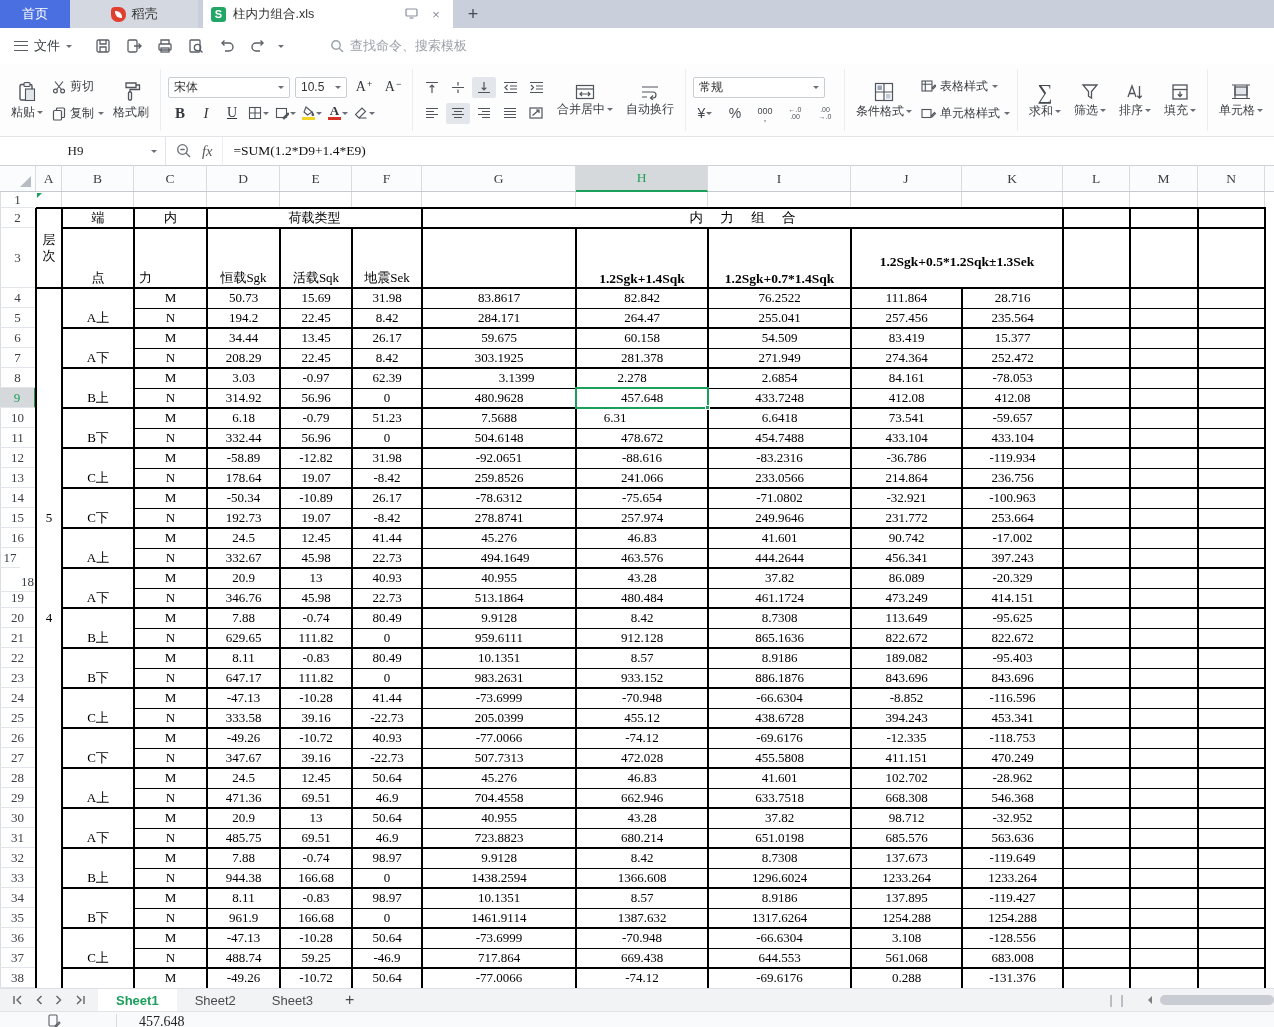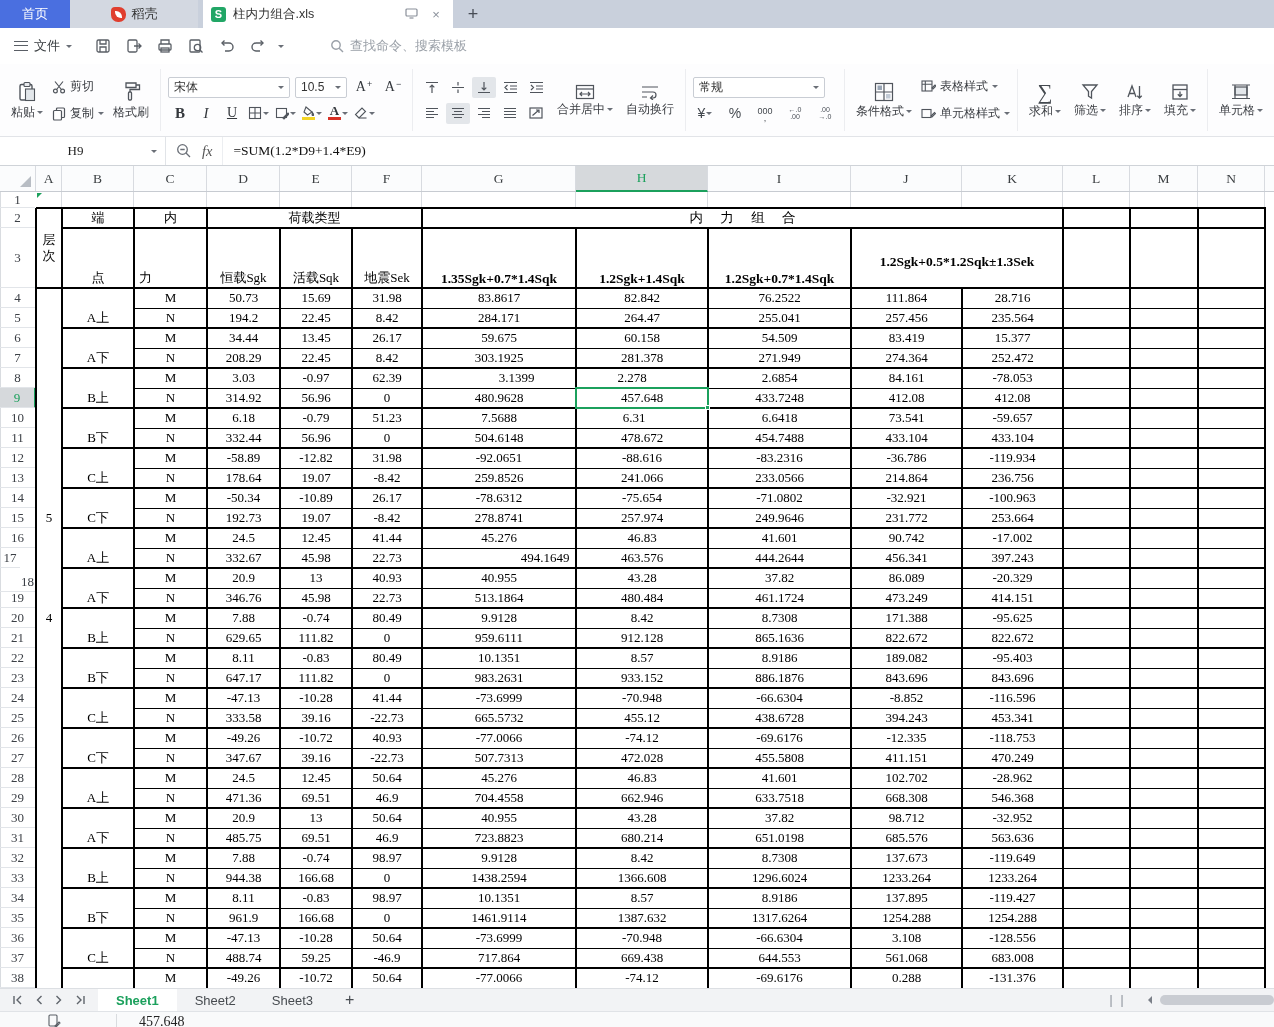--- a/index.html
+++ b/index.html
@@ -589,21 +589,20 @@
     </div>
     <div class="cell hdrtxt" style="left: 62px; top: 16px; width: 72px; height: 20px; line-height: 20px; font-size: 13px;">端</div>
     <div class="cell hdrtxt" style="left: 62px; top: 36px; width: 72px; height: 60px; line-height: 20px; font-size: 13px; display: flex; align-items: flex-end; justify-content: center;">点</div>
     <div class="cell hdrtxt" style="left: 134px; top: 16px; width: 73px; height: 20px; line-height: 20px; font-size: 13px;">内</div>
     <div class="cell hdrtxt" style="left: 134px; top: 36px; width: 73px; height: 60px; line-height: 20px; font-size: 13px; display: flex; align-items: flex-end; justify-content: flex-start; padding-left: 5px;">力</div>
     <div class="cell hdrtxt" style="left: 207px; top: 16px; width: 215px; height: 20px; line-height: 20px; font-size: 13px;">荷载类型</div>
     <div class="cell hdrtxt" style="left: 422px; top: 16px; width: 641px; height: 20px; line-height: 20px; font-size: 13.5px; word-spacing: 14px;">内 力 组 合</div>
     <div class="cell hdrtxt" style="left: 207px; top: 36px; width: 73px; height: 60px; font-size: 13px; display: flex; align-items: flex-end; justify-content: center; padding-bottom: 1px;">恒载Sgk</div>
     <div class="cell hdrtxt" style="left: 280px; top: 36px; width: 72px; height: 60px; font-size: 13px; display: flex; align-items: flex-end; justify-content: center; padding-bottom: 1px;">活载Sqk</div>
     <div class="cell hdrtxt" style="left: 352px; top: 36px; width: 70px; height: 60px; font-size: 13px; display: flex; align-items: flex-end; justify-content: center; padding-bottom: 1px;">地震Sek</div>
-    <div class="cell hdrtxt" style="left: 422px; top: 36px; width: 154px; height: 60px; font-weight: bold; font-size: 13.5px; display: flex; align-items: flex-end; justify-content: center; padding-bottom: 1px;">1.35Sgk+0.7*1.4Sqk</div>
     <div class="cell hdrtxt" style="left: 576px; top: 36px; width: 132px; height: 60px; font-weight: bold; font-size: 13.5px; display: flex; align-items: flex-end; justify-content: center; padding-bottom: 1px;">1.2Sgk+1.4Sqk</div>
     <div class="cell hdrtxt" style="left: 708px; top: 36px; width: 143px; height: 60px; font-weight: bold; font-size: 13.5px; display: flex; align-items: flex-end; justify-content: center; padding-bottom: 1px;">1.2Sgk+0.7*1.4Sqk</div>
     <div class="cell hdrtxt" style="left: 851px; top: 36px; width: 212px; height: 60px; font-weight: bold; font-size: 13.5px; display: flex; align-items: flex-end; justify-content: center; padding-bottom: 18px;">1.2Sgk+0.5*1.2Sqk±1.3Sek</div>
     <div class="cell" style="left: 134px; top: 96px; width: 73px; height: 20px; line-height: 20px;">M</div>
     <div class="cell" style="left: 207px; top: 96px; width: 73px; height: 20px; line-height: 20px;">50.73</div>
     <div class="cell" style="left: 280px; top: 96px; width: 72px; height: 20px; line-height: 20px;">15.69</div>
     <div class="cell" style="left: 352px; top: 96px; width: 70px; height: 20px; line-height: 20px;">31.98</div>
     <div class="cell" style="left: 422px; top: 96px; width: 154px; height: 20px; line-height: 20px;">83.8617</div>
     <div class="cell" style="left: 576px; top: 96px; width: 132px; height: 20px; line-height: 20px;">82.842</div>
     <div class="cell" style="left: 708px; top: 96px; width: 143px; height: 20px; line-height: 20px;">76.2522</div>
@@ -652,21 +651,21 @@
     <div class="cell" style="left: 422px; top: 196px; width: 154px; height: 20px; line-height: 20px;">480.9628</div>
     <div class="cell" style="left: 576px; top: 196px; width: 132px; height: 20px; line-height: 20px;">457.648</div>
     <div class="cell" style="left: 708px; top: 196px; width: 143px; height: 20px; line-height: 20px;">433.7248</div>
     <div class="cell" style="left: 851px; top: 196px; width: 111px; height: 20px; line-height: 20px;">412.08</div>
     <div class="cell" style="left: 962px; top: 196px; width: 101px; height: 20px; line-height: 20px;">412.08</div>
     <div class="cell" style="left: 134px; top: 216px; width: 73px; height: 20px; line-height: 20px;">M</div>
     <div class="cell" style="left: 207px; top: 216px; width: 73px; height: 20px; line-height: 20px;">6.18</div>
     <div class="cell" style="left: 280px; top: 216px; width: 72px; height: 20px; line-height: 20px;">-0.79</div>
     <div class="cell" style="left: 352px; top: 216px; width: 70px; height: 20px; line-height: 20px;">51.23</div>
     <div class="cell" style="left: 422px; top: 216px; width: 154px; height: 20px; line-height: 20px;">7.5688</div>
-    <div class="cell" style="left: 568px; top: 216px; width: 132px; height: 20px; line-height: 20px;">6.31</div>
+    <div class="cell" style="left: 549px; top: 216px; width: 132px; height: 20px; line-height: 20px;">6.31</div>
     <div class="cell" style="left: 708px; top: 216px; width: 143px; height: 20px; line-height: 20px;">6.6418</div>
     <div class="cell" style="left: 851px; top: 216px; width: 111px; height: 20px; line-height: 20px;">73.541</div>
     <div class="cell" style="left: 962px; top: 216px; width: 101px; height: 20px; line-height: 20px;">-59.657</div>
     <div class="cell" style="left: 134px; top: 236px; width: 73px; height: 20px; line-height: 20px;">N</div>
     <div class="cell" style="left: 207px; top: 236px; width: 73px; height: 20px; line-height: 20px;">332.44</div>
     <div class="cell" style="left: 280px; top: 236px; width: 72px; height: 20px; line-height: 20px;">56.96</div>
     <div class="cell" style="left: 352px; top: 236px; width: 70px; height: 20px; line-height: 20px;">0</div>
     <div class="cell" style="left: 422px; top: 236px; width: 154px; height: 20px; line-height: 20px;">504.6148</div>
     <div class="cell" style="left: 576px; top: 236px; width: 132px; height: 20px; line-height: 20px;">478.672</div>
     <div class="cell" style="left: 708px; top: 236px; width: 143px; height: 20px; line-height: 20px;">454.7488</div>
@@ -714,21 +713,21 @@
     <div class="cell" style="left: 352px; top: 336px; width: 70px; height: 20px; line-height: 20px;">41.44</div>
     <div class="cell" style="left: 422px; top: 336px; width: 154px; height: 20px; line-height: 20px;">45.276</div>
     <div class="cell" style="left: 576px; top: 336px; width: 132px; height: 20px; line-height: 20px;">46.83</div>
     <div class="cell" style="left: 708px; top: 336px; width: 143px; height: 20px; line-height: 20px;">41.601</div>
     <div class="cell" style="left: 851px; top: 336px; width: 111px; height: 20px; line-height: 20px;">90.742</div>
     <div class="cell" style="left: 962px; top: 336px; width: 101px; height: 20px; line-height: 20px;">-17.002</div>
     <div class="cell" style="left: 134px; top: 356px; width: 73px; height: 20px; line-height: 20px;">N</div>
     <div class="cell" style="left: 207px; top: 356px; width: 73px; height: 20px; line-height: 20px;">332.67</div>
     <div class="cell" style="left: 280px; top: 356px; width: 72px; height: 20px; line-height: 20px;">45.98</div>
     <div class="cell" style="left: 352px; top: 356px; width: 70px; height: 20px; line-height: 20px;">22.73</div>
-    <div class="cell" style="left: 422px; top: 356px; width: 166px; height: 20px; line-height: 20px; margin-left: 40px;">494.1649</div>
+    <div class="cell" style="left: 422px; top: 356px; width: 166px; height: 20px; line-height: 20px;">494.1649</div>
     <div class="cell" style="left: 576px; top: 356px; width: 132px; height: 20px; line-height: 20px;">463.576</div>
     <div class="cell" style="left: 708px; top: 356px; width: 143px; height: 20px; line-height: 20px;">444.2644</div>
     <div class="cell" style="left: 851px; top: 356px; width: 111px; height: 20px; line-height: 20px;">456.341</div>
     <div class="cell" style="left: 962px; top: 356px; width: 101px; height: 20px; line-height: 20px;">397.243</div>
     <div class="cell" style="left: 134px; top: 376px; width: 73px; height: 20px; line-height: 20px;">M</div>
     <div class="cell" style="left: 207px; top: 376px; width: 73px; height: 20px; line-height: 20px;">20.9</div>
     <div class="cell" style="left: 280px; top: 376px; width: 72px; height: 20px; line-height: 20px;">13</div>
     <div class="cell" style="left: 352px; top: 376px; width: 70px; height: 20px; line-height: 20px;">40.93</div>
     <div class="cell" style="left: 422px; top: 376px; width: 154px; height: 20px; line-height: 20px;">40.955</div>
     <div class="cell" style="left: 576px; top: 376px; width: 132px; height: 20px; line-height: 20px;">43.28</div>
@@ -744,21 +743,21 @@
     <div class="cell" style="left: 708px; top: 396px; width: 143px; height: 20px; line-height: 20px;">461.1724</div>
     <div class="cell" style="left: 851px; top: 396px; width: 111px; height: 20px; line-height: 20px;">473.249</div>
     <div class="cell" style="left: 962px; top: 396px; width: 101px; height: 20px; line-height: 20px;">414.151</div>
     <div class="cell" style="left: 134px; top: 416px; width: 73px; height: 20px; line-height: 20px;">M</div>
     <div class="cell" style="left: 207px; top: 416px; width: 73px; height: 20px; line-height: 20px;">7.88</div>
     <div class="cell" style="left: 280px; top: 416px; width: 72px; height: 20px; line-height: 20px;">-0.74</div>
     <div class="cell" style="left: 352px; top: 416px; width: 70px; height: 20px; line-height: 20px;">80.49</div>
     <div class="cell" style="left: 422px; top: 416px; width: 154px; height: 20px; line-height: 20px;">9.9128</div>
     <div class="cell" style="left: 576px; top: 416px; width: 132px; height: 20px; line-height: 20px;">8.42</div>
     <div class="cell" style="left: 708px; top: 416px; width: 143px; height: 20px; line-height: 20px;">8.7308</div>
-    <div class="cell" style="left: 851px; top: 416px; width: 111px; height: 20px; line-height: 20px;">171.388</div>
+    <div class="cell" style="left: 851px; top: 416px; width: 111px; height: 20px; line-height: 20px;">113.649</div>
     <div class="cell" style="left: 962px; top: 416px; width: 101px; height: 20px; line-height: 20px;">-95.625</div>
     <div class="cell" style="left: 134px; top: 436px; width: 73px; height: 20px; line-height: 20px;">N</div>
     <div class="cell" style="left: 207px; top: 436px; width: 73px; height: 20px; line-height: 20px;">629.65</div>
     <div class="cell" style="left: 280px; top: 436px; width: 72px; height: 20px; line-height: 20px;">111.82</div>
     <div class="cell" style="left: 352px; top: 436px; width: 70px; height: 20px; line-height: 20px;">0</div>
     <div class="cell" style="left: 422px; top: 436px; width: 154px; height: 20px; line-height: 20px;">959.6111</div>
     <div class="cell" style="left: 576px; top: 436px; width: 132px; height: 16px; line-height: 20px;">912.128</div>
     <div class="cell" style="left: 708px; top: 436px; width: 143px; height: 20px; line-height: 20px;">865.1636</div>
     <div class="cell" style="left: 851px; top: 436px; width: 111px; height: 20px; line-height: 20px;">822.672</div>
     <div class="cell" style="left: 962px; top: 436px; width: 101px; height: 20px; line-height: 20px;">822.672</div>
@@ -786,21 +785,21 @@
     <div class="cell" style="left: 352px; top: 496px; width: 70px; height: 20px; line-height: 20px;">41.44</div>
     <div class="cell" style="left: 422px; top: 496px; width: 154px; height: 20px; line-height: 20px;">-73.6999</div>
     <div class="cell" style="left: 576px; top: 496px; width: 132px; height: 20px; line-height: 20px;">-70.948</div>
     <div class="cell" style="left: 708px; top: 496px; width: 143px; height: 20px; line-height: 20px;">-66.6304</div>
     <div class="cell" style="left: 851px; top: 496px; width: 111px; height: 20px; line-height: 20px;">-8.852</div>
     <div class="cell" style="left: 962px; top: 496px; width: 101px; height: 20px; line-height: 20px;">-116.596</div>
     <div class="cell" style="left: 134px; top: 516px; width: 73px; height: 20px; line-height: 20px;">N</div>
     <div class="cell" style="left: 207px; top: 516px; width: 73px; height: 20px; line-height: 20px;">333.58</div>
     <div class="cell" style="left: 280px; top: 516px; width: 72px; height: 20px; line-height: 20px;">39.16</div>
     <div class="cell" style="left: 352px; top: 516px; width: 70px; height: 20px; line-height: 20px;">-22.73</div>
-    <div class="cell" style="left: 422px; top: 516px; width: 154px; height: 20px; line-height: 20px;">665.5732</div>
+    <div class="cell" style="left: 422px; top: 516px; width: 154px; height: 20px; line-height: 20px;">205.0399</div>
     <div class="cell" style="left: 576px; top: 516px; width: 132px; height: 20px; line-height: 20px;">455.12</div>
     <div class="cell" style="left: 708px; top: 516px; width: 143px; height: 20px; line-height: 20px;">438.6728</div>
     <div class="cell" style="left: 851px; top: 516px; width: 111px; height: 20px; line-height: 20px;">394.243</div>
     <div class="cell" style="left: 962px; top: 516px; width: 101px; height: 20px; line-height: 20px;">453.341</div>
     <div class="cell" style="left: 134px; top: 536px; width: 73px; height: 20px; line-height: 20px;">M</div>
     <div class="cell" style="left: 207px; top: 536px; width: 73px; height: 20px; line-height: 20px;">-49.26</div>
     <div class="cell" style="left: 280px; top: 536px; width: 72px; height: 20px; line-height: 20px;">-10.72</div>
     <div class="cell" style="left: 352px; top: 536px; width: 70px; height: 20px; line-height: 20px;">40.93</div>
     <div class="cell" style="left: 422px; top: 536px; width: 154px; height: 20px; line-height: 20px;">-77.0066</div>
     <div class="cell" style="left: 576px; top: 536px; width: 132px; height: 20px; line-height: 20px;">-74.12</div>

